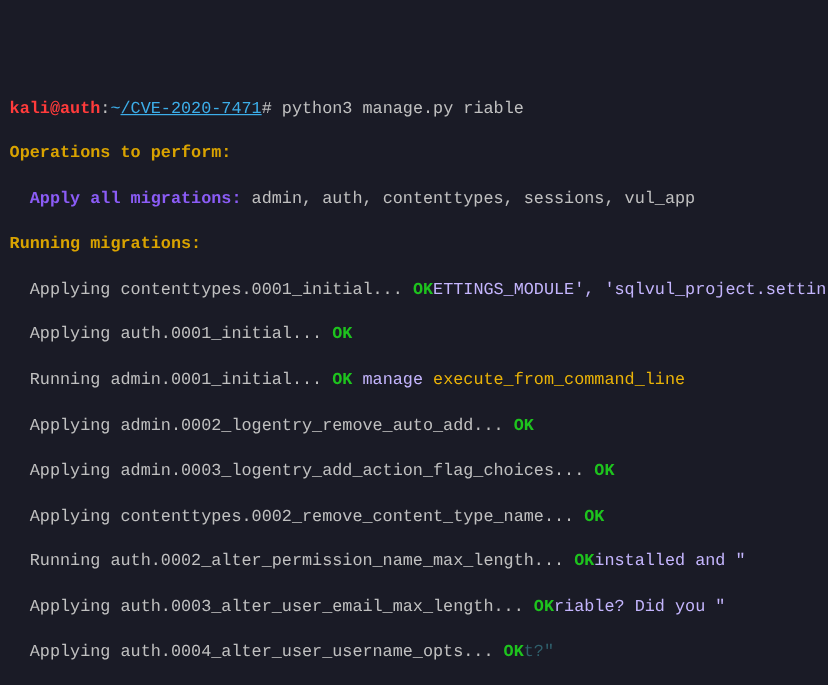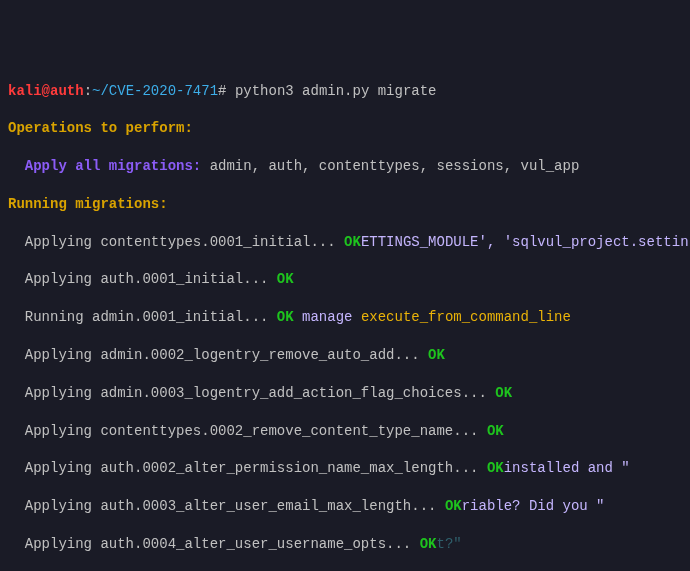--- a/index.html
+++ b/index.html
@@ -14,47 +14,47 @@
       overflow: hidden;
       width: 690px;
       height: 571px;
     }
     .line { white-space: pre; }
     .user { color: #ff3b3b; font-weight: bold; }
     .host { color: #ff3b3b; font-weight: bold; }
     .at { color: #ff3b3b; font-weight: bold; }
     .colon { color: #c0c0c0; }
     .tilde { color: #3daee9; }
-    .path { color: #3daee9; }
+    .path { color: #3daee9; text-decoration: underline; }
     .hash { color: #c0c0c0; }
     .cmd { color: #c0c0c0; }
     .heading { color: #d9a300; font-weight: bold; }
     .bold { color: #8b5cf6; font-weight: bold; }
     .text { color: #c0c0c0; }
     .ok { color: #1ec31e; font-weight: bold; }
     .ghost { color: #c4b5fd; }
     .ghost2 { color: #eab308; }
     .ghost-cyan { color: #2f5f6b; }
   </style>
 </head>
 <body>
 
 
 
-<div class="line"><span class="user">kali</span><span class="at">@</span><span class="host">auth</span><span class="colon">:</span><span class="tilde">~</span><span class="path">/CVE-2020-7471</span><span class="hash"># </span><span class="cmd">python3 admin.py migrate</span></div>
+<div class="line"><span class="user">kali</span><span class="at">@</span><span class="host">auth</span><span class="colon">:</span><span class="tilde">~</span><span class="path">/CVE-2020-7471</span><span class="hash"># </span><span class="cmd">python3 manage.py riable</span></div>
 <div class="line"><span class="heading">Operations to perform:</span></div>
 <div class="line"><span class="bold">  Apply all migrations: </span><span class="text">admin, auth, contenttypes, sessions, vul_app</span></div>
 <div class="line"><span class="heading">Running migrations:</span></div>
 <div class="line"><span class="text">  Applying contenttypes.0001_initial... </span><span class="ok">OK</span><span class="ghost">ETTINGS_MODULE', 'sqlvul_project.settin</span></div>
 <div class="line"><span class="text">  Applying auth.0001_initial... </span><span class="ok">OK</span></div>
 <div class="line"><span class="text">  Running admin.0001_initial... </span><span class="ok">OK</span><span class="ghost"> manage </span><span class="ghost2">execute_from_command_line</span></div>
 <div class="line"><span class="text">  Applying admin.0002_logentry_remove_auto_add... </span><span class="ok">OK</span></div>
 <div class="line"><span class="text">  Applying admin.0003_logentry_add_action_flag_choices... </span><span class="ok">OK</span></div>
 <div class="line"><span class="text">  Applying contenttypes.0002_remove_content_type_name... </span><span class="ok">OK</span></div>
-<div class="line"><span class="text">  Applying auth.0002_alter_permission_name_max_length... </span><span class="ok">OK</span><span class="ghost">installed and "</span></div>
+<div class="line"><span class="text">  Running auth.0002_alter_permission_name_max_length... </span><span class="ok">OK</span><span class="ghost">installed and "</span></div>
 <div class="line"><span class="text">  Applying auth.0003_alter_user_email_max_length... </span><span class="ok">OK</span><span class="ghost">riable? Did you "</span></div>
 <div class="line"><span class="text">  Applying auth.0004_alter_user_username_opts... </span><span class="ok">OK</span><span class="ghost-cyan">t?"</span></div>
 
 
 
 
 
 
 
 

